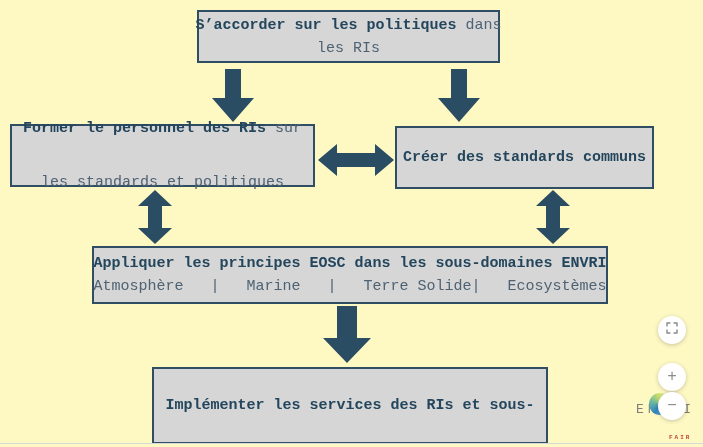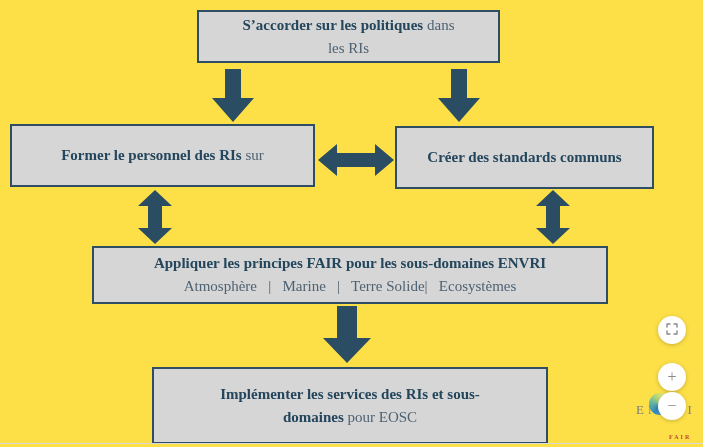--- a/index.html
+++ b/index.html
@@ -1,18 +1,18 @@
 <!DOCTYPE html>
 <html style="--box-fill: #d6d6d6; --box-border: #2f4e63; --text-bold: #24465c; --text-regular: #4e6273; --arrow: #2a4d63; --divider: #d9d9d9; --logo-gray: #7d7d7d; --logo-red: #c0453a; --btn-icon: #8a8a8a;"><head>
 <meta charset="utf-8">
 <style>
   html,body{margin:0;padding:0;background:#fff;}
   .stage{
-    position:relative;width:703px;height:447px;background:#fde047;overflow:hidden;
-    font-family:Liberation Serif, serif;
+    position:relative;width:703px;height:447px;background:#fef9c3;overflow:hidden;
+    font-family:Liberation Mono, monospace;
   }
   .box{
     position:absolute;box-sizing:border-box;
     background:var(--box-fill,#d6d6d6);
     border:2px solid var(--box-border,#2f4e63);
     display:flex;flex-direction:column;justify-content:center;align-items:center;
     text-align:center;font-size:15px;line-height:23px;
     color:var(--text-regular,#4e6273);
   }
   .box b{color:var(--text-bold,#24465c);font-weight:700;}
@@ -65,34 +65,34 @@
 
 <div class="stage">
 
   <div class="box box-top">
     <div class="line"><b>S’accorder sur les politiques</b><span> dans</span></div>
     <div class="line"><span>les RIs</span></div>
   </div>
 
   <div class="box box-left">
     <div class="line"><b>Former le personnel des RIs</b><span> sur</span></div>
+    <div class="line"><span>les standards et politiques</span></div>
   </div>
 
   <div class="box box-right">
     <div class="line"><b>Créer des standards communs</b></div>
   </div>
 
   <div class="box box-middle">
-    <div class="line"><b>Appliquer les principes FAIR pour les sous-domaines ENVRI</b></div>
+    <div class="line"><b>Appliquer les principes EOSC dans les sous-domaines ENVRI</b></div>
     <div class="line pre"><span>Atmosphère   |   Marine   |   Terre Solide|   Ecosystèmes</span></div>
   </div>
 
   <div class="box box-bottom">
     <div class="line"><b>Implémenter les services des RIs et sous-</b></div>
-    <div class="line"><b>domaines</b><span> pour EOSC</span></div>
   </div>
 
   <div class="arrow a-down1">
     <svg width="44" height="53" viewBox="0 0 44 53">
         <polygon fill="currentColor" points="14,0 30,0 30,29 43,29 22,53 1,29 14,29"></polygon>
       </svg>
   </div>
   <div class="arrow a-down2">
     <svg width="44" height="53" viewBox="0 0 44 53">
         <polygon fill="currentColor" points="14,0 30,0 30,29 43,29 22,53 1,29 14,29"></polygon>

